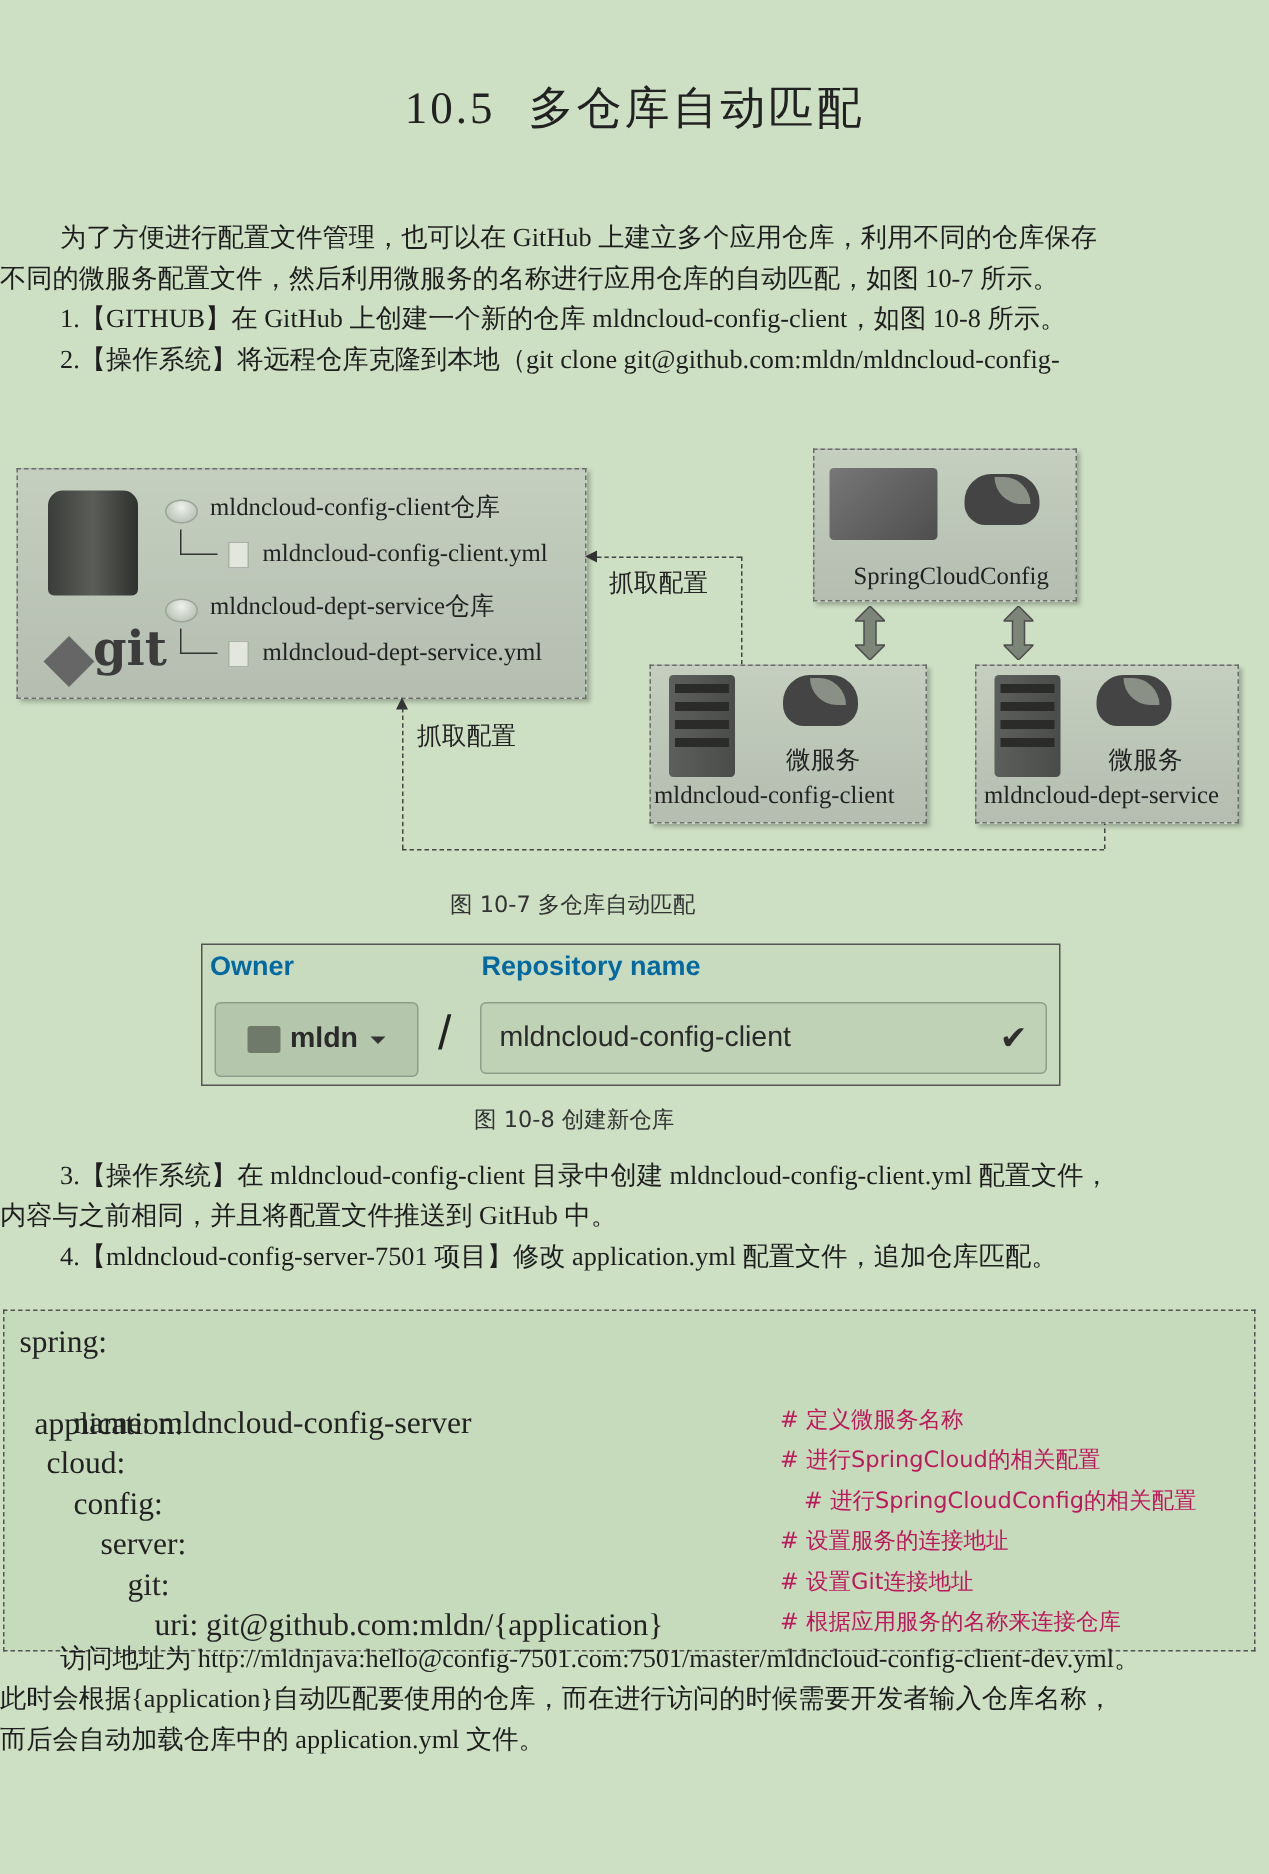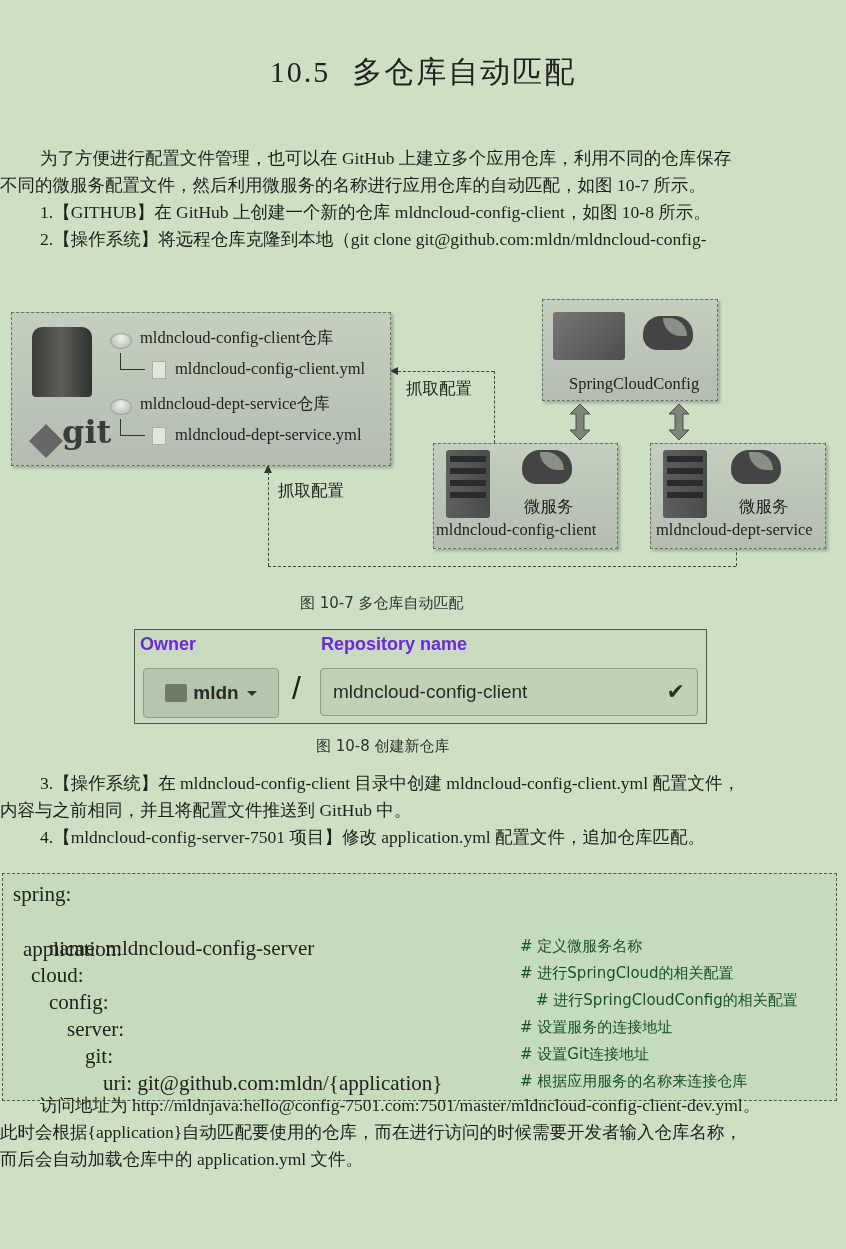--- a/index.html
+++ b/index.html
@@ -73,21 +73,21 @@
       border-bottom:8px solid #333;
     }
     .dbl-arrow { width:20px; height:36px; }
     .caption { font-size:15px; color:#333; white-space:nowrap; font-family:"DejaVu Sans",sans-serif; }
 
     
     .gh-panel {
       left:134px; top:629px; width:571px; height:93px;
       border:1px solid #555; background:#c8dbbf;
     }
-    .gh-label { font-family:"Liberation Sans","DejaVu Sans",sans-serif; font-weight:bold; font-size:18px; color:#6d28d9; }
+    .gh-label { font-family:"Liberation Sans","DejaVu Sans",sans-serif; font-weight:bold; font-size:18px; color:#0369a1; }
     .gh-owner {
       left:8px; top:38px; width:134px; height:48px;
       border:1px solid #8f9d8a; border-radius:4px; background:#b4c7ac;
       display:flex; align-items:center; justify-content:center; gap:6px;
     }
     .gh-owner-avatar { width:22px; height:18px; background:#6f7a6b; border-radius:2px; }
     .gh-owner-name { font-family:"Liberation Sans",sans-serif; font-weight:bold; font-size:19px; color:#2a2a2a; }
     .gh-caret { width:0; height:0; border-left:5px solid transparent; border-right:5px solid transparent; border-top:5px solid #333; margin-left:2px; }
     .gh-slash { left:157px; top:40px; font-size:32px; font-family:"Liberation Sans",sans-serif; color:#222; }
     .gh-input {
@@ -98,21 +98,21 @@
     }
     .gh-input .val { flex:1; }
     .gh-check { font-size:22px; color:#2f2f2f; }
 
     
     .code-box {
       left:2px; top:873px; width:833px; height:226px;
       border:1px dashed #555; background:#c6dabc;
     }
     .code-line { position:absolute; font-size:21px; white-space:nowrap; color:#222; }
-    .code-comment { position:absolute; left:517px; font-size:16.5px; white-space:nowrap; color:#14532d; font-family:"DejaVu Sans",sans-serif; font-size:15px; }
+    .code-comment { position:absolute; left:517px; font-size:16.5px; white-space:nowrap; color:#be185d; font-family:"DejaVu Sans",sans-serif; font-size:15px; }
   </style>
 </head>
 <body>
 
 <div class="abs title">
   <span class="num">10.5</span><span>多仓库自动匹配</span>
 </div>
 
 <div class="abs para" style="top:145px;">
   <p class="indent">为了方便进行配置文件管理，也可以在 GitHub 上建立多个应用仓库，利用不同的仓库保存</p>

